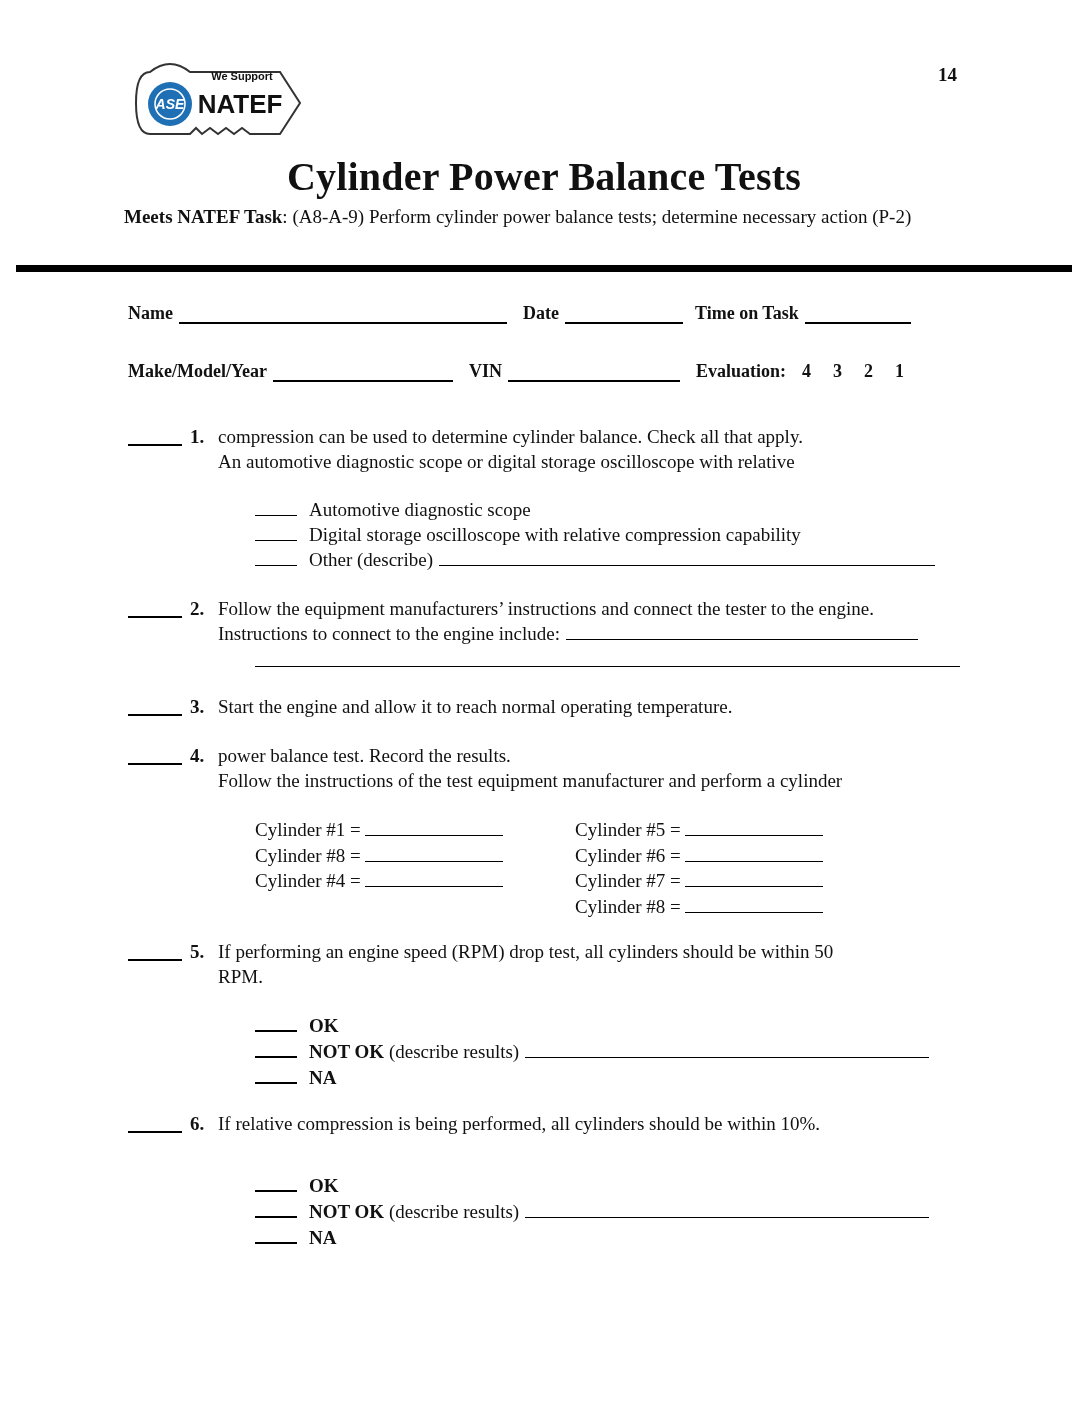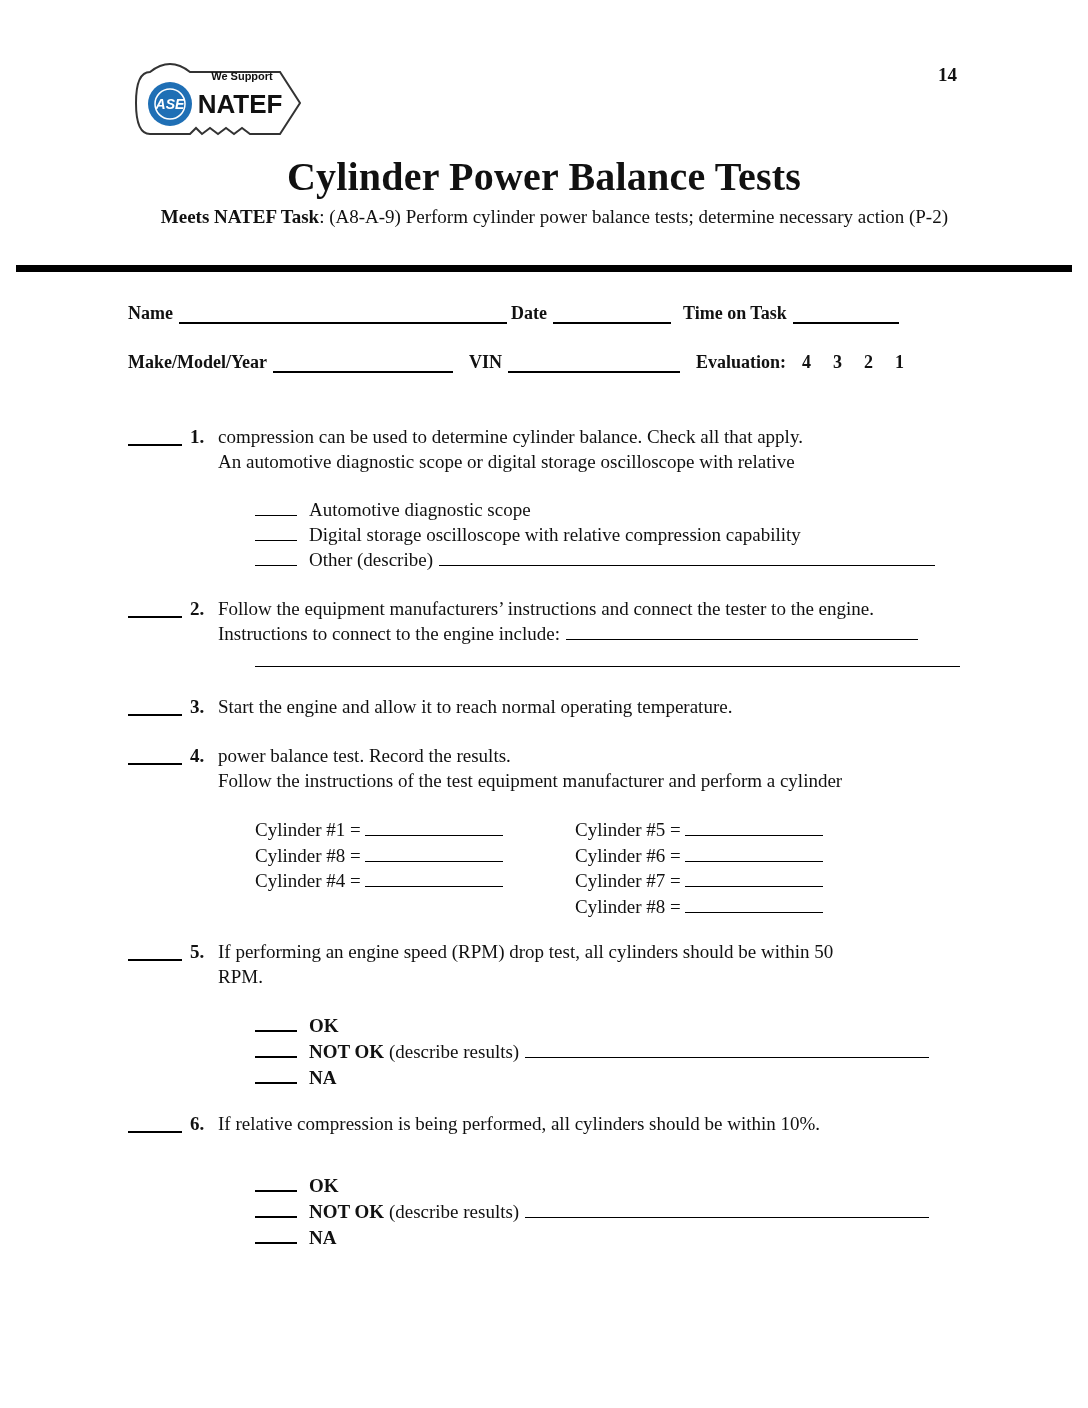--- a/index.html
+++ b/index.html
@@ -5,21 +5,21 @@
   html, body { margin: 0; padding: 0; background: #ffffff; }
   body {
     width: 1088px; height: 1408px; position: relative; overflow: hidden;
     font-family: "Liberation Serif", "DejaVu Serif", serif; color: #111;
   }
   .abs { position: absolute; }
   .page-num { left: 938px; top: 64px; font-size: 19px; font-weight: bold; }
   
   .logo { left: 130px; top: 58px; width: 176px; height: 90px; }
   .title { left: 0; width: 1088px; top: 153px; text-align: center; font-size: 40px; font-weight: bold; letter-spacing: 0.2px; }
-  .subtitle { left: 140px; width: 808px; top: 204px; text-align: right; font-size: 19px; line-height: 25px; }
+  .subtitle { left: 124px; width: 808px; top: 204px; text-align: left; font-size: 19px; line-height: 25px; }
   .subtitle b { font-weight: bold; }
   .rule { left: 16px; width: 1056px; top: 265px; height: 7px; background: #000; }
 
   .fieldrow { font-size: 18px; font-weight: bold; display: flex; align-items: flex-end; }
   .uline { display: inline-block; border-bottom: 2px solid #000; height: 20px; margin-left: 6px; }
 
   .q { left: 128px; font-size: 19px; line-height: 25px; }
   .q .blank { position: absolute; left: 0; top: 20px; width: 54px; border-bottom: 2px solid #000; }
   .q .num { position: absolute; left: 62px; top: 0; font-weight: bold; }
   .q .text { position: absolute; left: 90px; top: 0; white-space: nowrap; }
@@ -50,26 +50,26 @@
 
 <div class="abs title">Cylinder Power Balance Tests</div>
 <div class="abs subtitle">
   <b>Meets NATEF Task</b><span>:  (A8-A-9)  Perform cylinder power balance tests; determine necessary action (P-2)</span>
 </div>
 <div class="abs rule"></div>
 
 <div class="abs fieldrow" style="left:128px; top:302px;">
   <span>Name</span>
   <span class="uline" style="width:328px;"></span>
-  <span style="margin-left:4px;">Date</span>
+  <span style="margin-left:16px;">Date</span>
   <span class="uline" style="width:118px;"></span>
   <span style="margin-left:12px;">Time on Task</span>
   <span class="uline" style="width:106px;"></span>
 </div>
-<div class="abs fieldrow" style="left:128px; top:351px;">
+<div class="abs fieldrow" style="left:128px; top:360px;">
   <span>Make/Model/Year</span>
   <span class="uline" style="width:180px;"></span>
   <span style="margin-left:16px;">VIN</span>
   <span class="uline" style="width:172px;"></span>
   <span style="margin-left:16px;">Evaluation:</span>
   <span style="margin-left:16px;">4</span>
   <span style="margin-left:22px;">3</span>
   <span style="margin-left:22px;">2</span>
   <span style="margin-left:22px;">1</span>
 </div>

